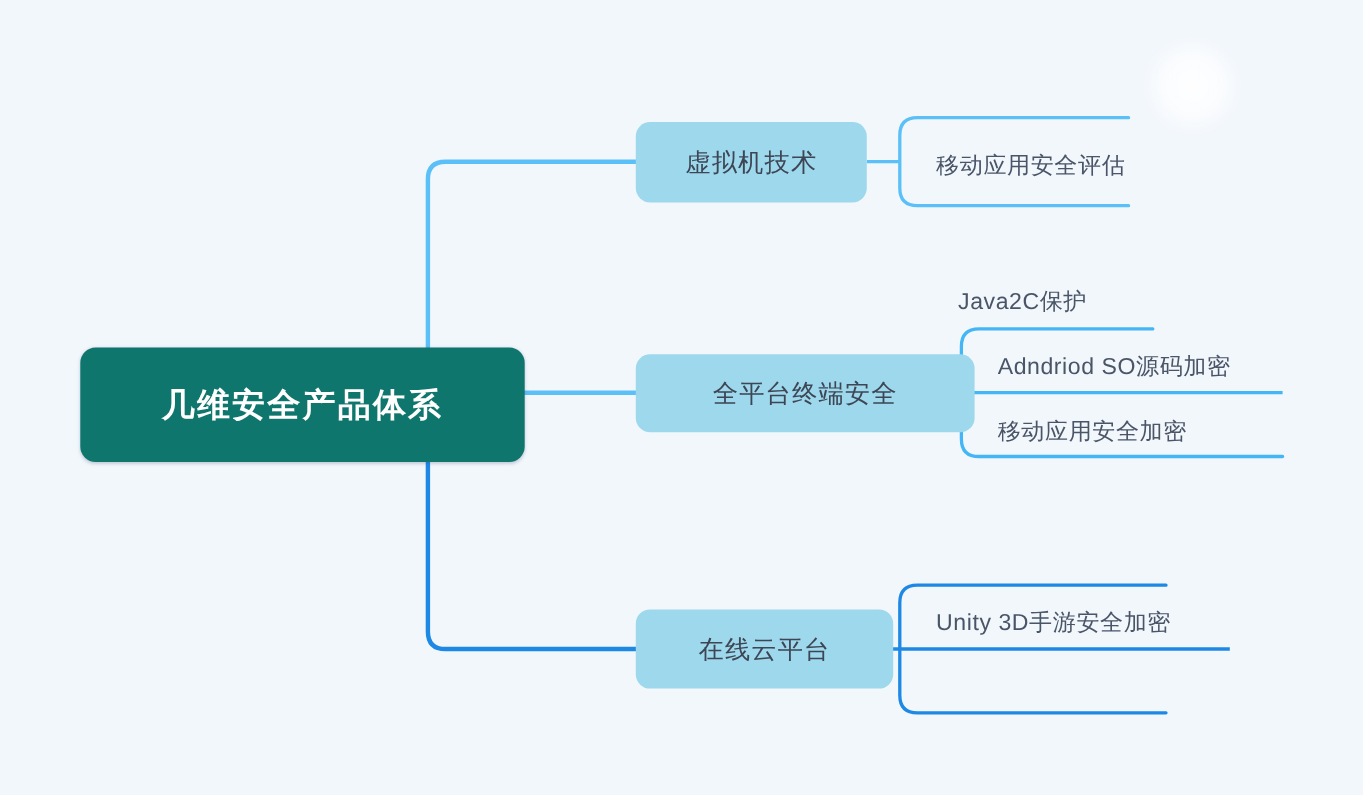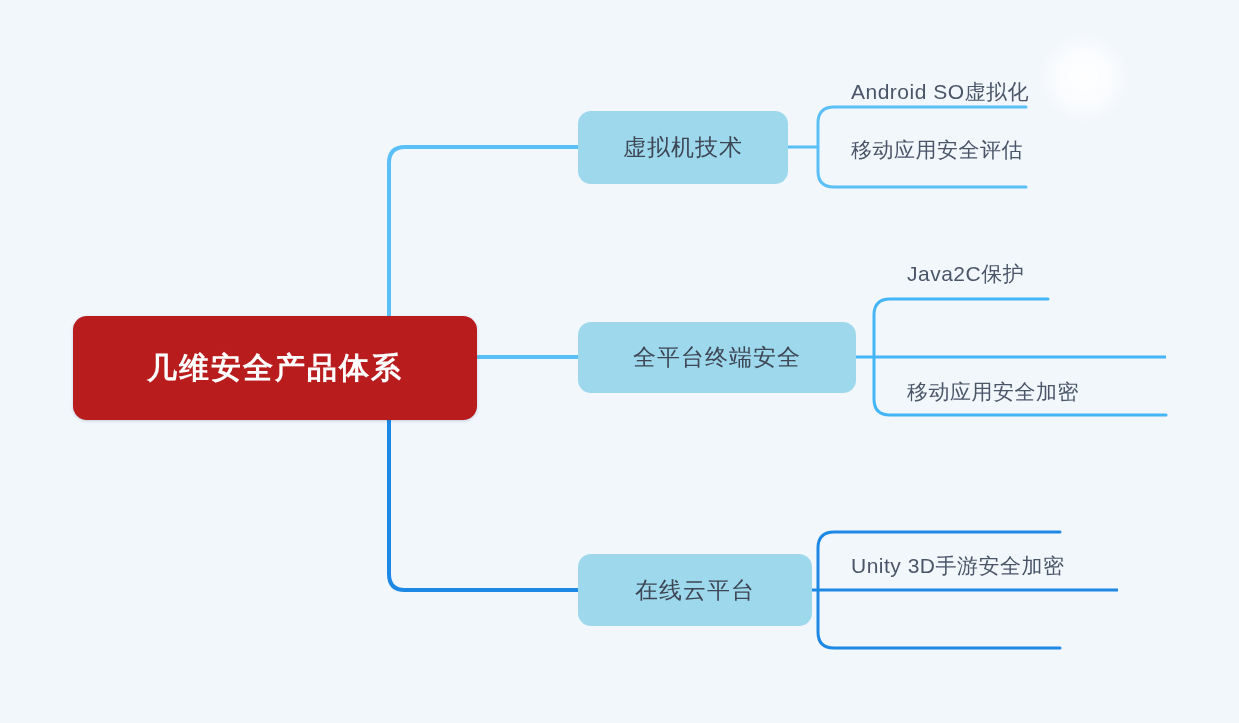--- a/index.html
+++ b/index.html
@@ -42,21 +42,21 @@
   }
   .node {
     position: absolute;
     box-sizing: border-box;
     display: flex;
     align-items: center;
     justify-content: center;
     white-space: nowrap;
   }
   .root-node {
-    background: #b91c1c;
+    background: #0f766e;
     border-radius: 14px;
     color: #ffffff;
     font-size: 30px;
     font-weight: bold;
     letter-spacing: 2px;
     box-shadow: 0 1px 3px rgba(60,80,120,0.25);
   }
   .branch-node {
     background: #9ed8ec;
     border-radius: 13px;
@@ -99,32 +99,32 @@
     <path d="M 818 590 L 1118 590" fill="none" stroke="#1e88e5" stroke-width="3"></path>
   </svg>
 
   <div class="node root-node" style="left:73px; top:316px; width:404px; height:104px;">
     <span>几维安全产品体系</span>
   </div>
 
   <div class="node branch-node" style="left:578px; top:111px; width:210px; height:73px;">
     <span>虚拟机技术</span>
   </div>
-  <div class="leaf-label" style="left:851px; top:78px;">
-    <span>Android  SO虚拟化</span>
-  </div>
   <div class="leaf-label" style="left:851px; top:136px;">
     <span>移动应用安全评估</span>
   </div>
 
-  <div class="node branch-node" style="left:578px; top:322px; width:278px; height:71px;font-family:Liberation Serif, serif;">
+  <div class="node branch-node" style="left:578px; top:322px; width:308px; height:71px;font-family:Liberation Serif, serif;">
     <span>全平台终端安全</span>
   </div>
-  <div class="leaf-label" style="left:907px; top:260px;">
+  <div class="leaf-label" style="left:871px; top:260px;">
     <span>Java2C保护</span>
+  </div>
+  <div class="leaf-label" style="left:907px; top:319px;">
+    <span>Adndriod SO源码加密</span>
   </div>
   <div class="leaf-label" style="left:907px; top:378px;">
     <span>移动应用安全加密</span>
   </div>
 
   <div class="node branch-node" style="left:578px; top:554px; width:234px; height:72px;">
     <span>在线云平台</span>
   </div>
   <div class="leaf-label" style="left:851px; top:552px;">
     <span>Unity 3D手游安全加密</span>

